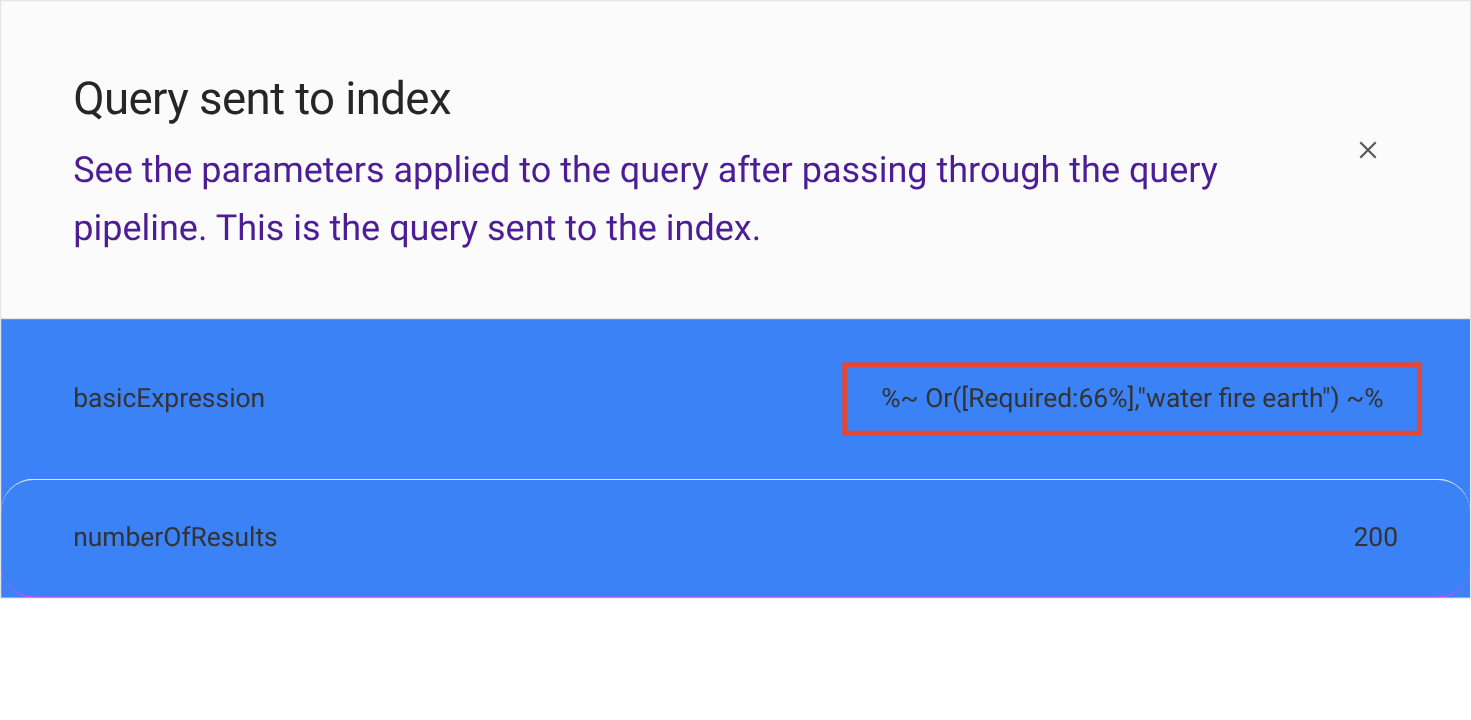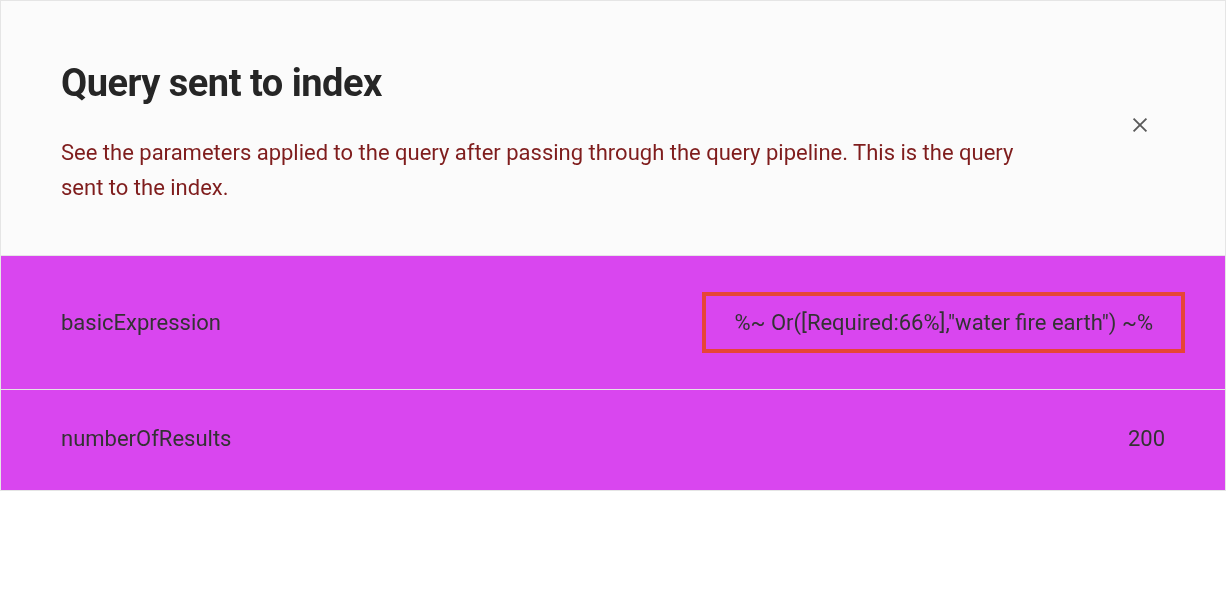--- a/index.html
+++ b/index.html
@@ -16,29 +16,29 @@
       width: 1226px;
       border: 1px solid #e5e5e5;
       background: #fbfbfb;
     }
     .header {
       padding: 60px 60px 50px 60px;
       position: relative;
     }
     .title {
       font-size: 38px;
-      font-weight: 700;
+      font-weight: 400;
       color: #262626;
       letter-spacing: -0.5px;
-      margin-bottom: 30px;
+      margin-bottom: 14px;
     }
     .description {
-      font-size: 22px;
+      font-size: 30px;
       line-height: 1.6;
-      color: #7f1d1d;
+      color: #4c1d95;
       max-width: 960px;
     }
     .close-btn {
       position: absolute;
       top: 110px;
       right: 70px;
       width: 30px;
       height: 30px;
       cursor: pointer;
       display: flex;
@@ -48,33 +48,34 @@
       border: none;
       padding: 0;
     }
     .close-btn svg {
       width: 22px;
       height: 22px;
       stroke: #595959;
       stroke-width: 2;
     }
     .rows {
-      background: #d946ef;
+      background: #3b82f6;
     }
     .row {
       display: flex;
       align-items: center;
       justify-content: space-between;
       padding: 36px 60px;
       border-top: 1px solid #e5e5e5;
       font-size: 22px;
       color: #333;
     }
     .row:last-child {
-      border-bottom: 3px solid #d946ef;
+      border-bottom: 1px solid #d946ef;
+      border-radius: 27px;
     }
     .row-label {
       color: #333;
     }
     .row-value {
       color: #333;
       text-align: right;
     }
     .highlight-box {
       border: 4px solid #e74536;

